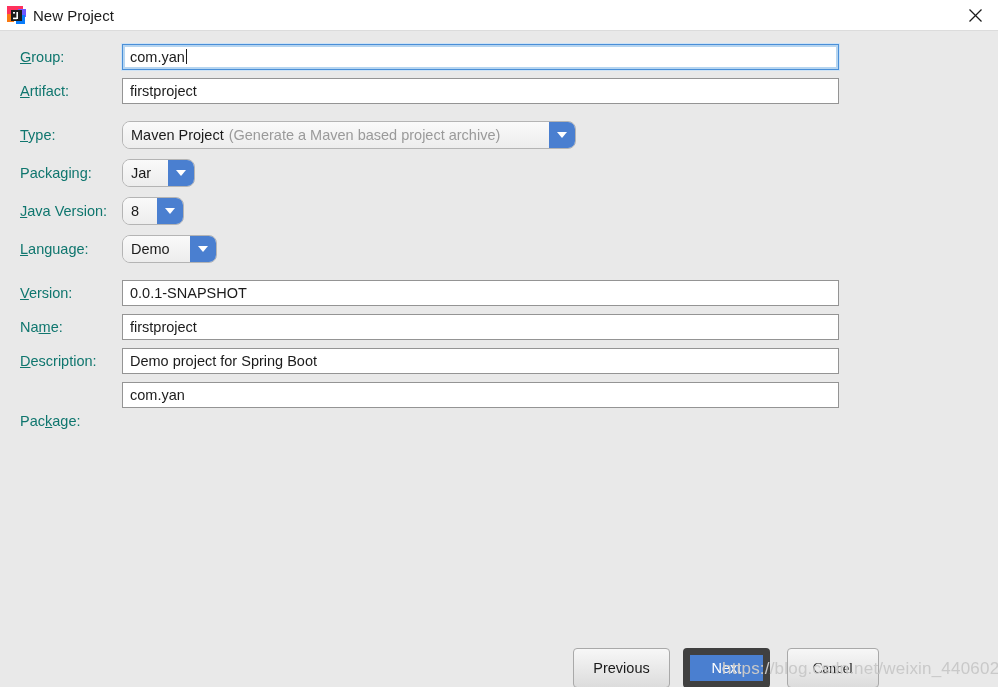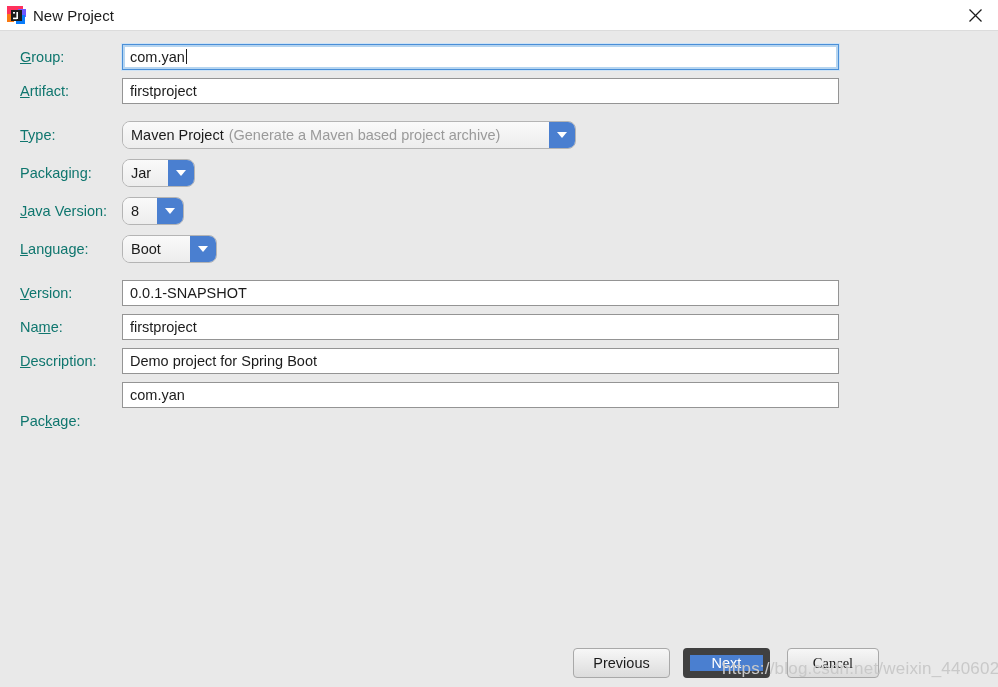--- a/index.html
+++ b/index.html
@@ -131,21 +131,21 @@
     display: block;
     width: 0; height: 0;
     border-left: 5px solid transparent;
     border-right: 5px solid transparent;
     border-top: 6px solid #ffffff;
   }
 
   
   .btn {
     position: absolute;
-    height: 30px;
+    height: 40px;
     border: 1px solid #a9a9a9;
     border-radius: 4px;
     background: linear-gradient(#f7f7f7, #dcdcdc);
     font-size: 14.5px;
     color: #1b1b1b;
     display: flex;
     align-items: center;
     justify-content: center;
     cursor: pointer;
     white-space: nowrap;
@@ -240,21 +240,21 @@
     <div class="ctext">8</div>
     <div class="carrow">
         <i></i>
       </div>
   </div>
 
   <div class="lbl" style="top:236px;">
     <span></span><u>L</u><span>anguage:</span>
   </div>
   <div class="combo" style="top:235px; width:95px;">
-    <div class="ctext">Boot</div>
+    <div class="ctext">Demo</div>
     <div class="carrow">
         <i></i>
       </div>
   </div>
 
   <div class="lbl" style="top:280px;">
     <span></span><u>V</u><span>ersion:</span>
   </div>
   <div class="tfield" style="top:280px;">
     <span>0.0.1-SNAPSHOT</span>

